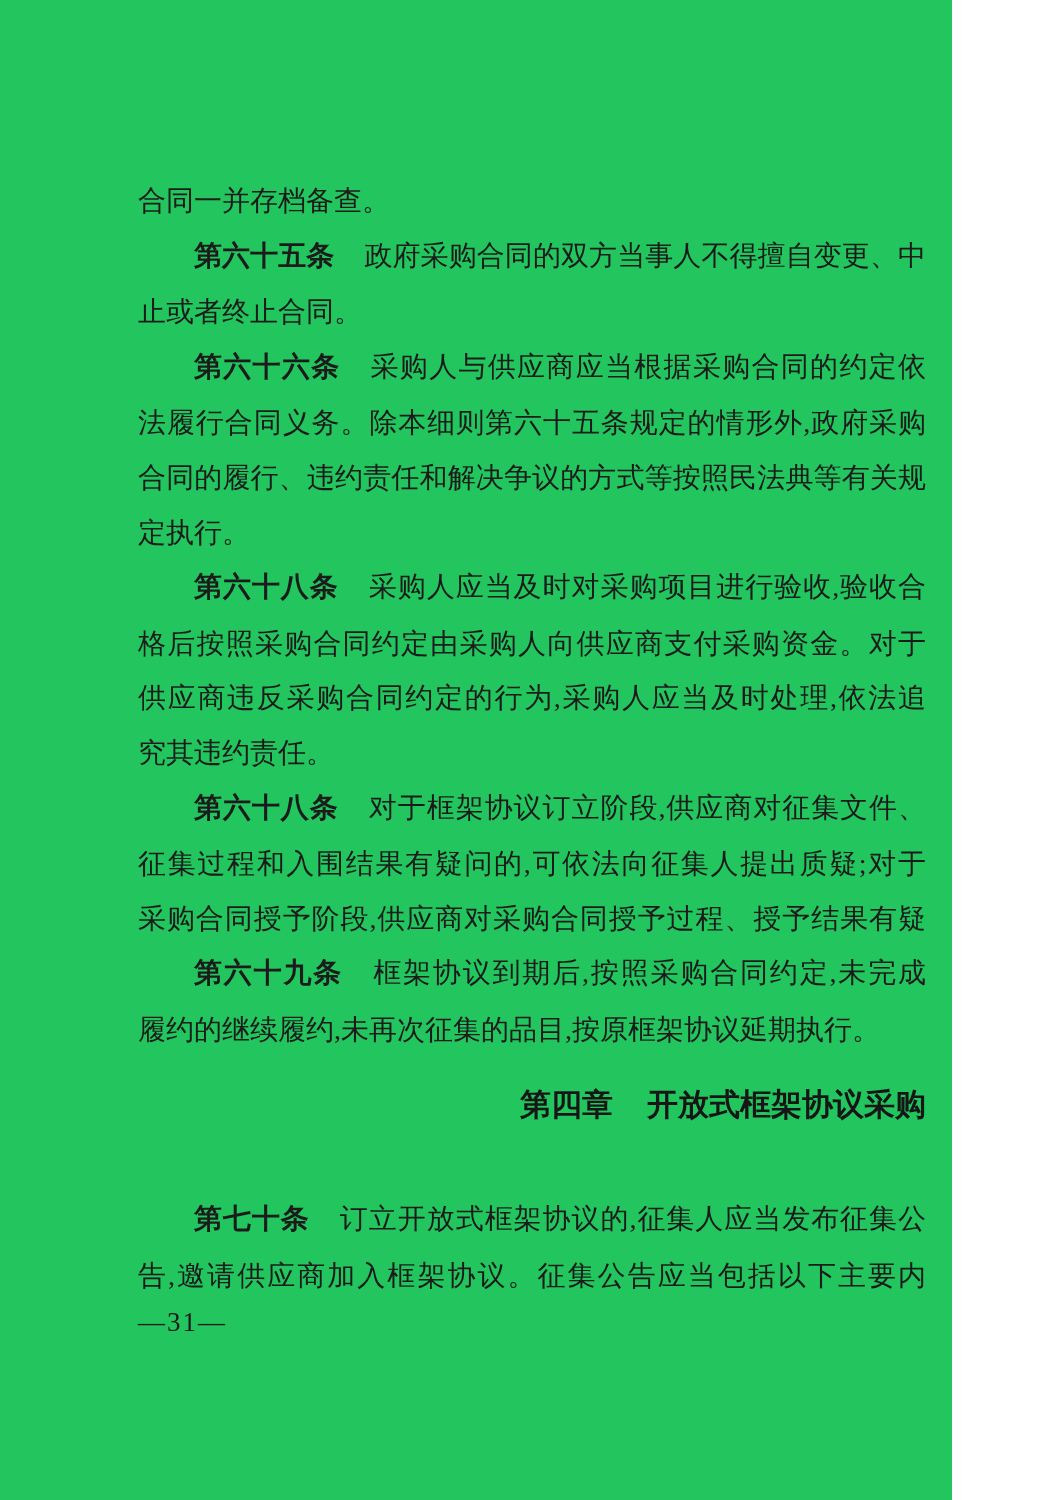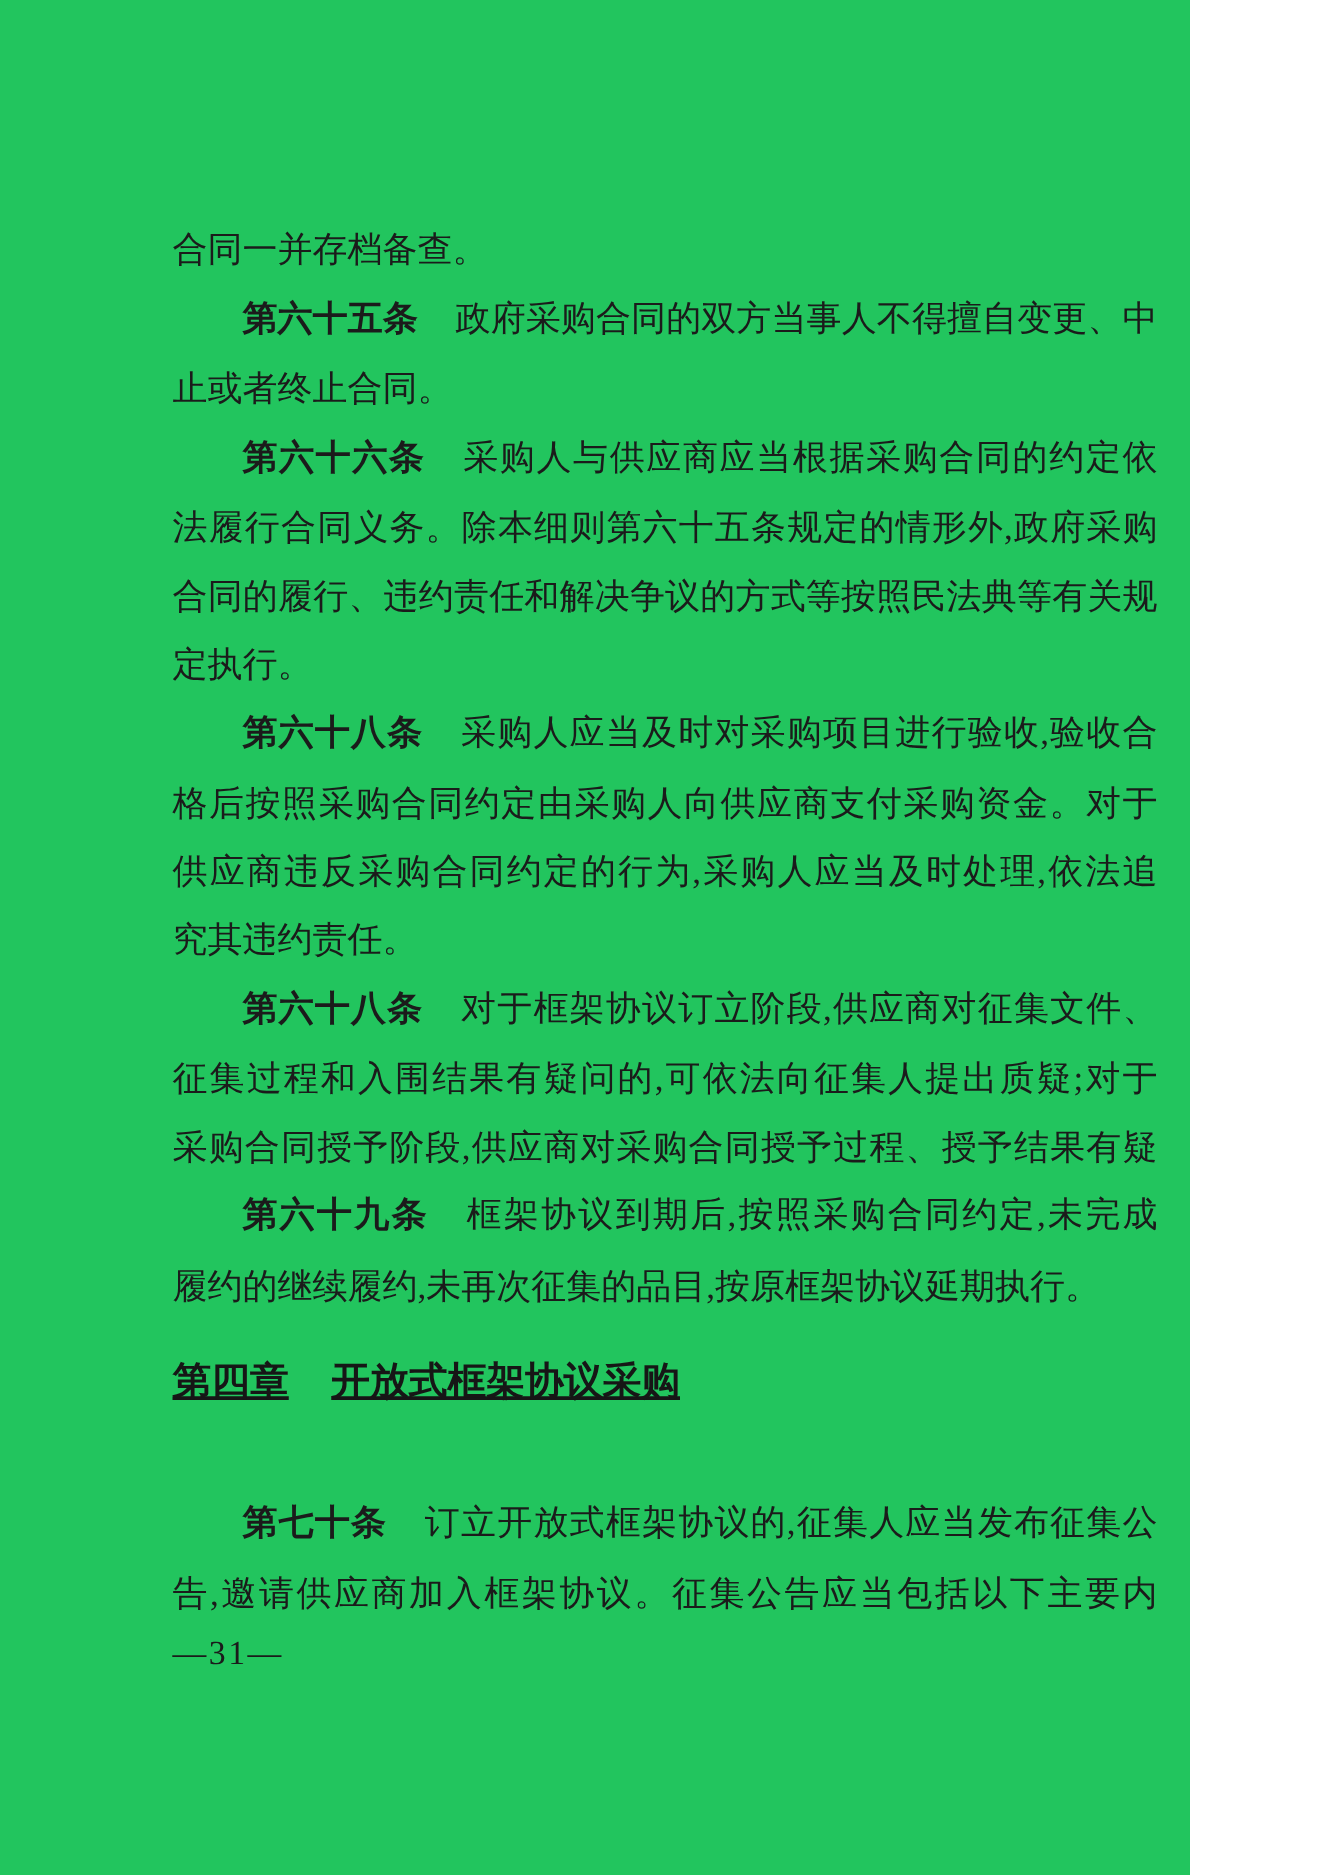--- a/index.html
+++ b/index.html
@@ -31,27 +31,26 @@
   }
   .line.end { text-align-last: left; }
   .line.indent { padding-left: 56px; }
   .article-num {
     font-family: Liberation Mono, monospace;
     font-weight: 700;
     margin-right: 30px;
   }
   .chapter-heading {
     margin: 20px 0 60px 0;
-    text-align: left;
+    text-align: right;
     font-family: "Liberation Sans", "DejaVu Sans", sans-serif;
     font-weight: 700;
     font-size: 31px;
     line-height: 54.6px;
     color: #161616;
-    text-decoration: underline;
   }
   .chapter-heading .chapter-num { margin-right: 34px; }
   .page-number {
     margin-top: 2px;
     text-align: left;
     padding-right: 22px;
     font-family: "Liberation Serif", "DejaVu Serif", serif;
     font-size: 27px;
     line-height: 34px;
     letter-spacing: 2px;

